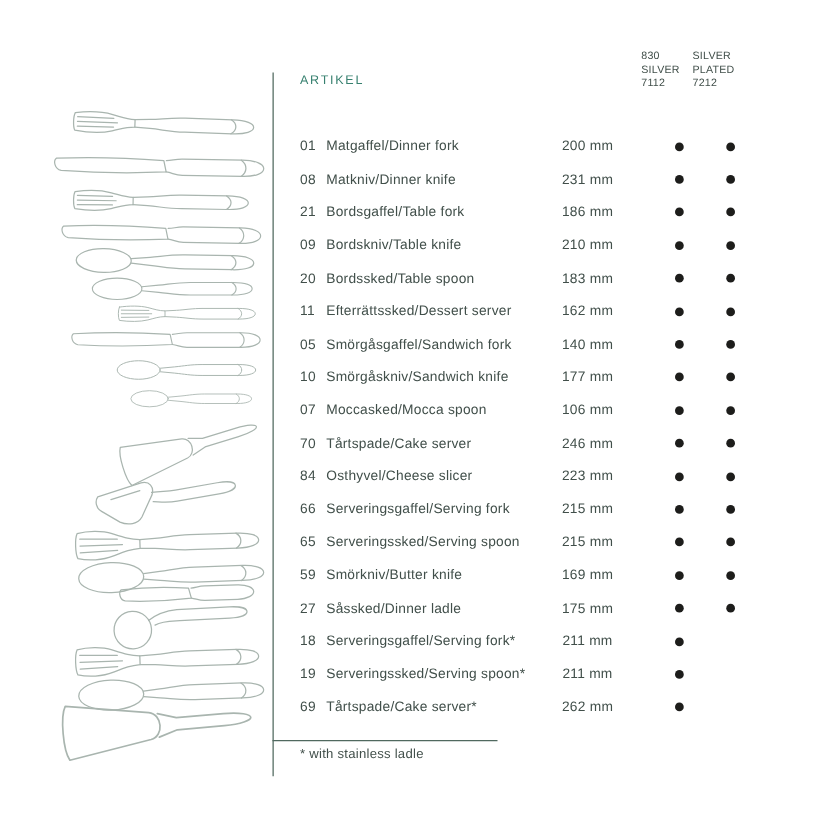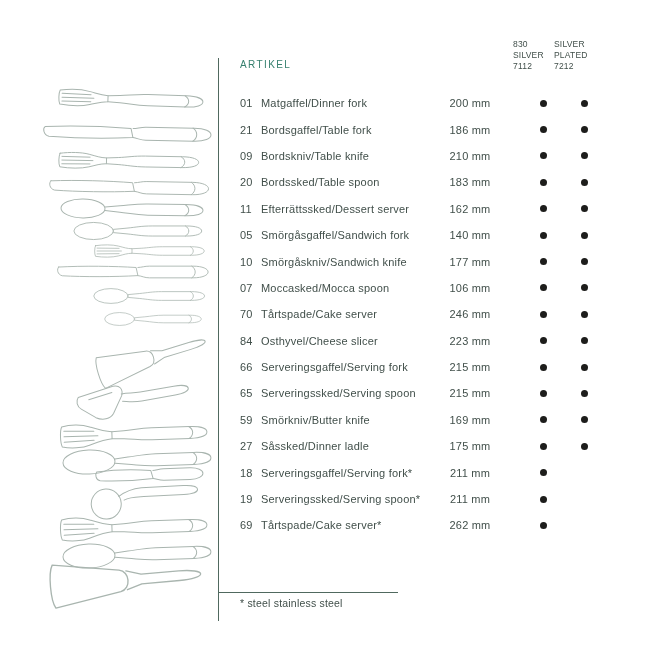--- a/index.html
+++ b/index.html
@@ -46,21 +46,21 @@
     font-size: 8.5px;
     line-height: 11px;
     letter-spacing: 0.2px;
     color: #414f4a;
   }
   .colhead.c1 { left: 513px; }
   .colhead.c2 { left: 554px; }
   .rows {
     position: absolute;
     left: 240px;
-    top: 90px;
+    top: 104px;
     width: 370px;
   }
   .row {
     display: flex;
     align-items: center;
     height: 26.4px;
     font-size: 11px;
     letter-spacing: 0.2px;
     white-space: nowrap;
   }
@@ -192,20 +192,31 @@
     <span class="name">Matgaffel/Dinner fork</span>
     <span class="len">200 mm</span>
     <span class="cell c1">
       <span class="dot" style="visibility: visible;"></span>
     </span>
     <span class="cell c2">
       <span class="dot" style="visibility: visible;"></span>
     </span>
   </div>
 
+  <div class="row">
+    <span class="num">08</span>
+    <span class="name">Matkniv/Dinner knife</span>
+    <span class="len">231 mm</span>
+    <span class="cell c1">
+      <span class="dot" style="visibility: visible;"></span>
+    </span>
+    <span class="cell c2">
+      <span class="dot" style="visibility: visible;"></span>
+    </span>
+  </div>
 
   <div class="row">
     <span class="num">21</span>
     <span class="name">Bordsgaffel/Table fork</span>
     <span class="len">186 mm</span>
     <span class="cell c1">
       <span class="dot" style="visibility: visible;"></span>
     </span>
     <span class="cell c2">
       <span class="dot" style="visibility: visible;"></span>
@@ -388,15 +399,15 @@
     <span class="cell c1">
       <span class="dot" style="visibility: visible;"></span>
     </span>
     <span class="cell c2">
       <span class="dot" style="visibility: hidden;"></span>
     </span>
   </div>
 </div>
 
   <div class="hrule"></div>
-  <div class="footnote">* steel stainless steel</div>
+  <div class="footnote">* with stainless ladle</div>
 
 </div>
 
 </body></html>

